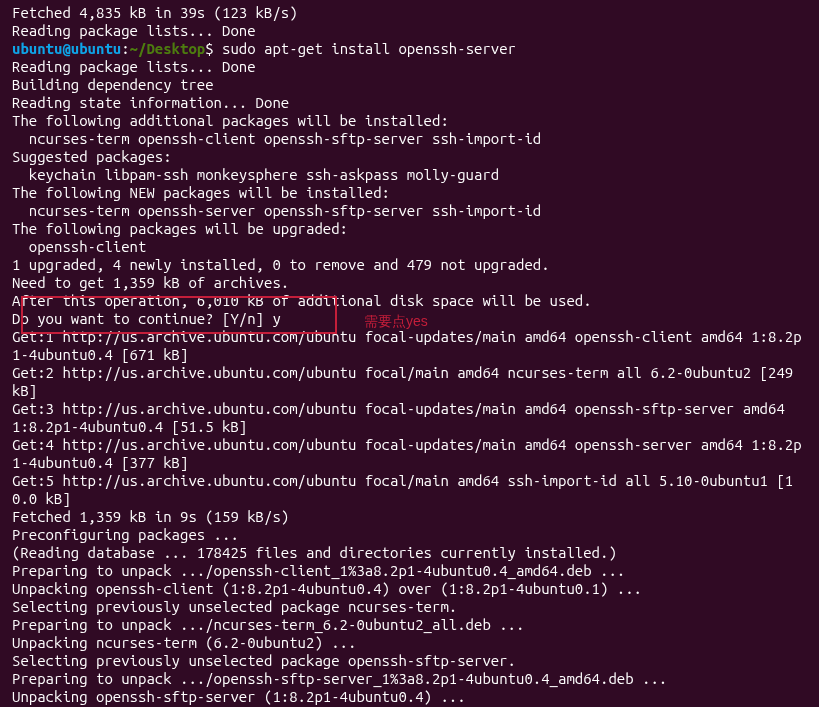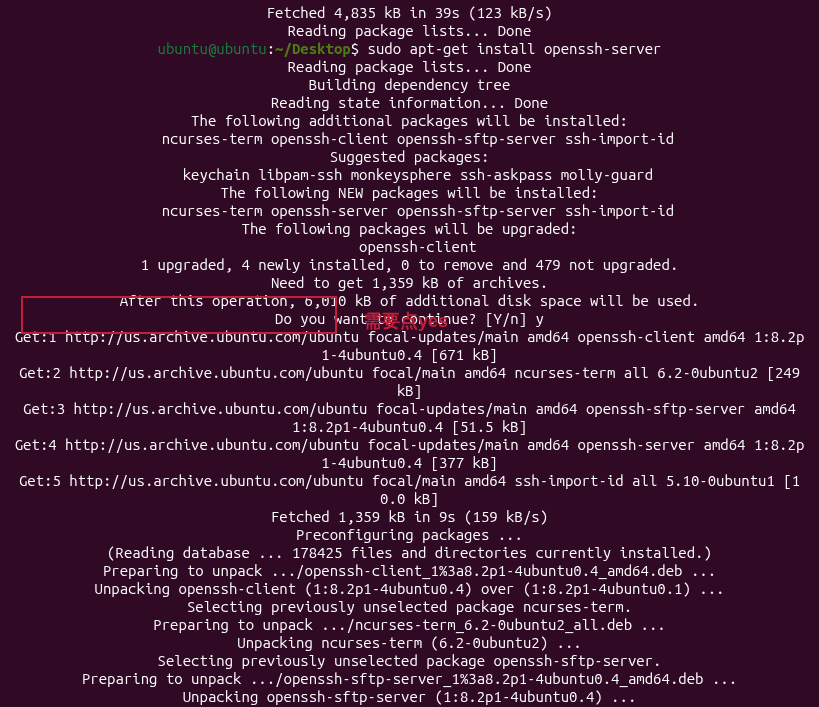--- a/index.html
+++ b/index.html
@@ -12,37 +12,36 @@
       width: 819px;
       height: 707px;
       overflow: hidden;
       padding: 4px 12px;
     }
     .terminal {
       white-space: pre;
       letter-spacing: 0;
     }
     .line { white-space: pre-wrap; word-break: break-all; }
-    .green { color: #15803d; font-weight: normal; }
+    .green { color: #0ea5e9; font-weight: bold; }
     .blue { color: #4d7c0f; font-weight: bold; }
     .white { color: #ffffff; }
     .red-box {
       position: absolute;
       border: 2px solid #c41e3a;
       pointer-events: none;
     }
     .red-label {
       position: absolute;
       color: #c41e3a;
-      font-size: 18px;
+      font-size: 14px;
       font-family: "SimHei", "Microsoft YaHei", sans-serif;
       pointer-events: none;
-      font-weight: bold;
     }
-    .content-wrap { position: relative; text-align: center; }
+    .content-wrap { position: relative; }
   </style>
 </head>
 <body>
 
 <div class="content-wrap">
   <div class="terminal" id="terminal-lines"><div class="line">Fetched 4,835 kB in 39s (123 kB/s)</div><div class="line">Reading package lists... Done</div><div class="line"><span class="green">ubuntu@ubuntu</span><span class="white">:</span><span class="blue">~/Desktop</span><span class="white">$</span><span class="white"> sudo apt-get install openssh-server</span></div><div class="line">Reading package lists... Done</div><div class="line">Building dependency tree</div><div class="line">Reading state information... Done</div><div class="line">The following additional packages will be installed:</div><div class="line">  ncurses-term openssh-client openssh-sftp-server ssh-import-id</div><div class="line">Suggested packages:</div><div class="line">  keychain libpam-ssh monkeysphere ssh-askpass molly-guard</div><div class="line">The following NEW packages will be installed:</div><div class="line">  ncurses-term openssh-server openssh-sftp-server ssh-import-id</div><div class="line">The following packages will be upgraded:</div><div class="line">  openssh-client</div><div class="line">1 upgraded, 4 newly installed, 0 to remove and 479 not upgraded.</div><div class="line">Need to get 1,359 kB of archives.</div><div class="line">After this operation, 6,010 kB of additional disk space will be used.</div><div class="line">Do you want to continue? [Y/n] y</div><div class="line">Get:1 http://us.archive.ubuntu.com/ubuntu focal-updates/main amd64 openssh-client amd64 1:8.2p1-4ubuntu0.4 [671 kB]</div><div class="line">Get:2 http://us.archive.ubuntu.com/ubuntu focal/main amd64 ncurses-term all 6.2-0ubuntu2 [249 kB]</div><div class="line">Get:3 http://us.archive.ubuntu.com/ubuntu focal-updates/main amd64 openssh-sftp-server amd64 1:8.2p1-4ubuntu0.4 [51.5 kB]</div><div class="line">Get:4 http://us.archive.ubuntu.com/ubuntu focal-updates/main amd64 openssh-server amd64 1:8.2p1-4ubuntu0.4 [377 kB]</div><div class="line">Get:5 http://us.archive.ubuntu.com/ubuntu focal/main amd64 ssh-import-id all 5.10-0ubuntu1 [10.0 kB]</div><div class="line">Fetched 1,359 kB in 9s (159 kB/s)</div><div class="line">Preconfiguring packages ...</div><div class="line">(Reading database ... 178425 files and directories currently installed.)</div><div class="line">Preparing to unpack .../openssh-client_1%3a8.2p1-4ubuntu0.4_amd64.deb ...</div><div class="line">Unpacking openssh-client (1:8.2p1-4ubuntu0.4) over (1:8.2p1-4ubuntu0.1) ...</div><div class="line">Selecting previously unselected package ncurses-term.</div><div class="line">Preparing to unpack .../ncurses-term_6.2-0ubuntu2_all.deb ...</div><div class="line">Unpacking ncurses-term (6.2-0ubuntu2) ...</div><div class="line">Selecting previously unselected package openssh-sftp-server.</div><div class="line">Preparing to unpack .../openssh-sftp-server_1%3a8.2p1-4ubuntu0.4_amd64.deb ...</div><div class="line">Unpacking openssh-sftp-server (1:8.2p1-4ubuntu0.4) ...</div></div>
   <div class="red-box" id="anno-box" style="left: 9px; top: 292px; width: 316px; height: 38px;"></div>
   <div class="red-label" id="anno-label" style="left: 352px; top: 308px;">需要点yes</div>
 </div>
 

